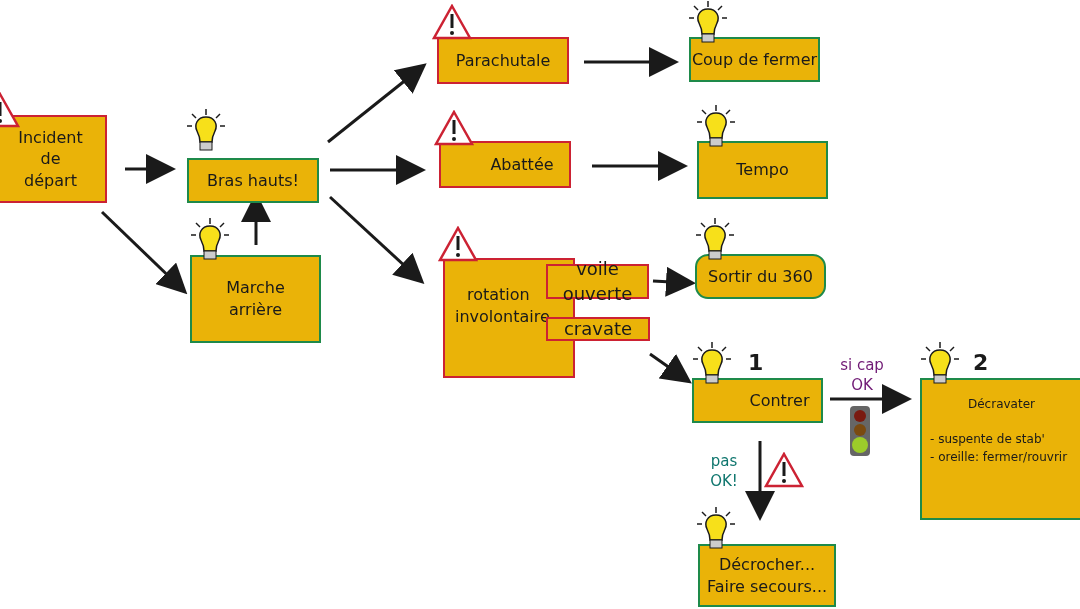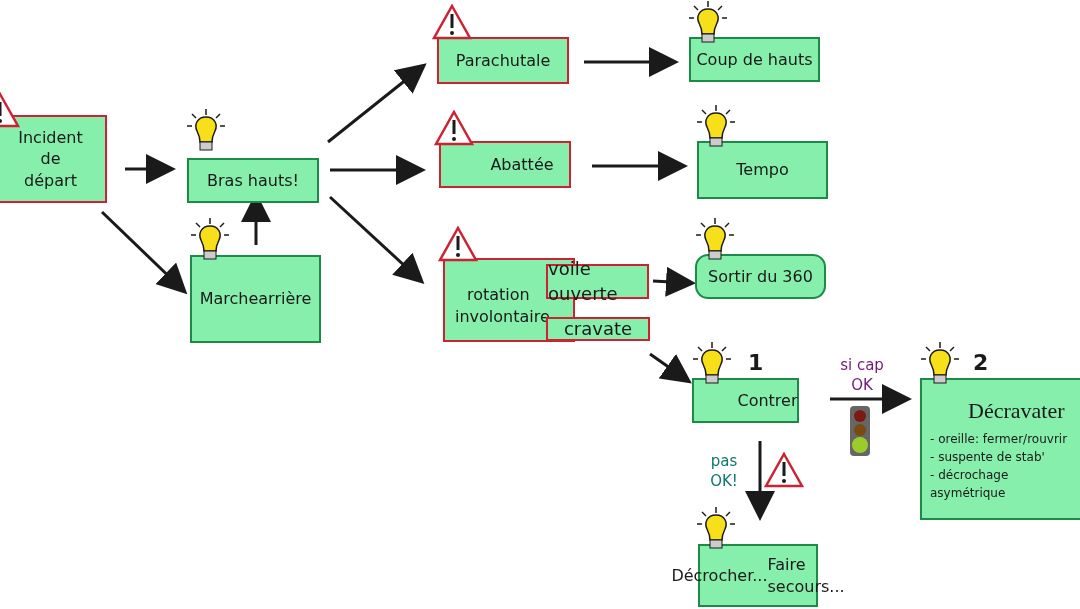--- a/index.html
+++ b/index.html
@@ -1,17 +1,17 @@
 <!DOCTYPE html>
 <html><head>
 <meta charset="utf-8">
 <style>
   html,body{margin:0;padding:0;background:#fff;}
   body{width:1080px;height:609px;position:relative;overflow:hidden;font-family:"DejaVu Sans",sans-serif;color:#1a1a1a;}
-  .box{position:absolute;box-sizing:border-box;background:#86efac;display:flex;align-items:center;justify-content:center;font-size:16px;line-height:1.35;}
+  .box{position:absolute;box-sizing:border-box;background:#eab308;display:flex;align-items:center;justify-content:center;text-align:center;font-size:16px;line-height:1.35;}
   .red{border:2px solid #cc2233;}
   .green{border:2px solid #1e8a4a;}
   .small{font-size:18px;}
   svg.overlay{position:absolute;left:0;top:0;}
   .bulb{position:absolute;width:44px;height:50px;}
   .warn{position:absolute;width:40px;height:36px;}
   .num{position:absolute;font-size:22px;font-weight:bold;}
   .lbl{position:absolute;font-size:15px;text-align:center;line-height:1.3;}
   .sub{position:absolute;font-size:12px;line-height:1.5;text-align:left;}
 </style>
@@ -43,70 +43,69 @@
 <div class="box red" style="left:-6px;top:115px;width:113px;height:88px;flex-direction:column;">
   <span>Incident</span>
   <span>de</span>
   <span>départ</span>
 </div>
 
 <div class="box green" style="left:187px;top:146px;width:132px;height:45px;margin-top:12px;">
   <span>Bras hauts!</span>
 </div>
 
-<div class="box green" style="left:190px;top:255px;width:131px;height:88px;flex-direction:row;">
+<div class="box green" style="left:190px;top:255px;width:131px;height:88px;flex-direction:column;">
   <span>Marche</span>
   <span>arrière</span>
 </div>
 
 <div class="box red" style="left:437px;top:37px;width:132px;height:47px;">
   <span>Parachutale</span>
 </div>
 
 <div class="box red" style="left:439px;top:141px;width:132px;height:47px;padding-left:34px;">
   <span>Abattée</span>
 </div>
 
-<div class="box red" style="left:443px;top:258px;width:132px;height:84px;flex-direction:column;justify-content:flex-start;align-items:flex-start;padding:24px 0 0 10px;">
+<div class="box red" style="left:443px;top:258px;width:132px;height:120px;flex-direction:column;justify-content:flex-start;align-items:flex-start;padding:24px 0 0 10px;">
   <span style="padding-left:12px;">rotation</span>
   <span>involontaire</span>
 </div>
 <div class="box red small" style="left:546px;top:264px;width:103px;height:35px;">
   <span>voile ouverte</span>
 </div>
 <div class="box red small" style="left:546px;top:317px;width:104px;height:24px;">
   <span>cravate</span>
 </div>
 
 <div class="box green" style="left:689px;top:37px;width:131px;height:45px;">
-  <span>Coup de hauts</span>
+  <span>Coup de fermer</span>
 </div>
 
 <div class="box green" style="left:697px;top:141px;width:131px;height:58px;">
   <span>Tempo</span>
 </div>
 
 <div class="box green" style="left:695px;top:254px;width:131px;height:45px;border-radius:13px;">
   <span>Sortir du 360</span>
 </div>
 
-<div class="box green" style="left:692px;top:378px;width:107px;height:45px;padding-left:44px;">
+<div class="box green" style="left:692px;top:378px;width:131px;height:45px;padding-left:44px;">
   <span>Contrer</span>
 </div>
 
 <div class="box green" style="left:920px;top:378px;width:175px;height:142px;flex-direction:column;justify-content:flex-start;align-items:flex-start;">
-  <span style="font-size:22px;margin:16px 0 0 46px;font-family:Liberation Serif, serif;">Décravater</span>
+  <span style="font-size:12px;margin:16px 0 0 46px;">Décravater</span>
 </div>
 <div class="sub" style="left:930px;top:430px;">
+  <div>- suspente de stab'</div>
   <div>- oreille: fermer/rouvrir</div>
-  <div>- suspente de stab'</div>
-  <div>- décrochage asymétrique</div>
-</div>
-
-<div class="box green" style="left:698px;top:544px;width:120px;height:63px;flex-direction:row;">
+</div>
+
+<div class="box green" style="left:698px;top:544px;width:138px;height:63px;flex-direction:column;">
   <span>Décrocher...</span>
   <span>Faire secours...</span>
 </div>
 
 <div class="lbl" style="left:835px;top:356px;width:54px;color:#701a75;">
   <div>si cap</div>
   <div>OK</div>
 </div>
 <div class="lbl" style="left:704px;top:452px;width:40px;color:#0f766e;">
   <div>pas</div>

